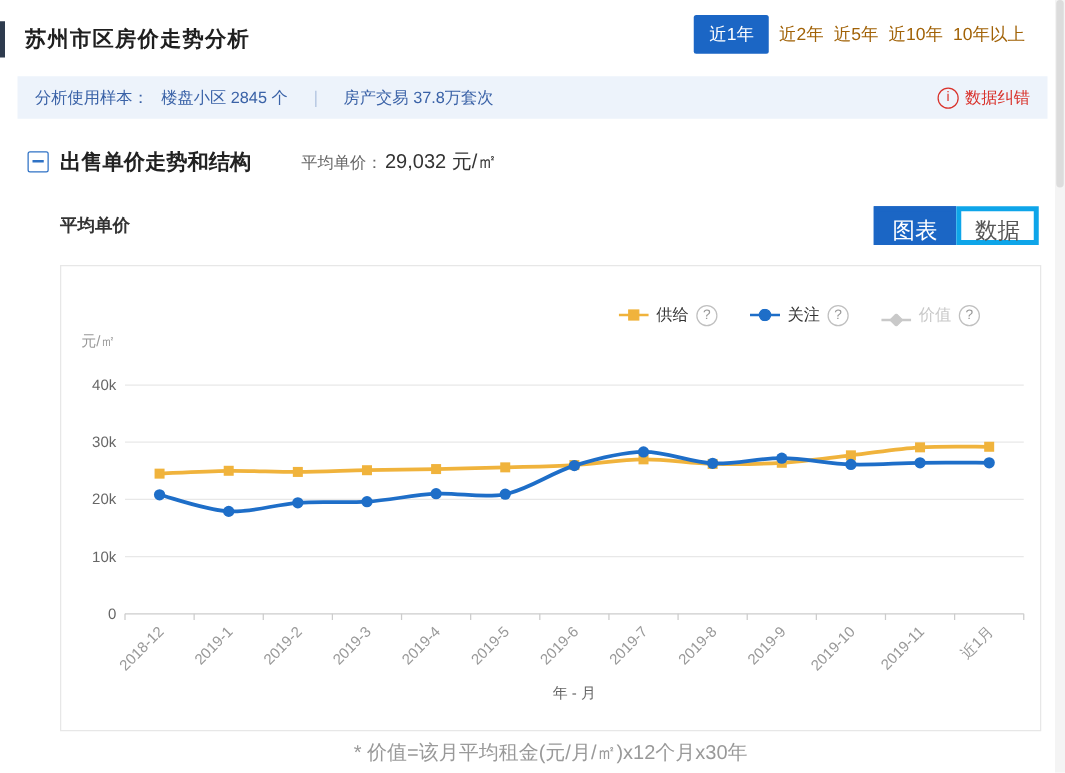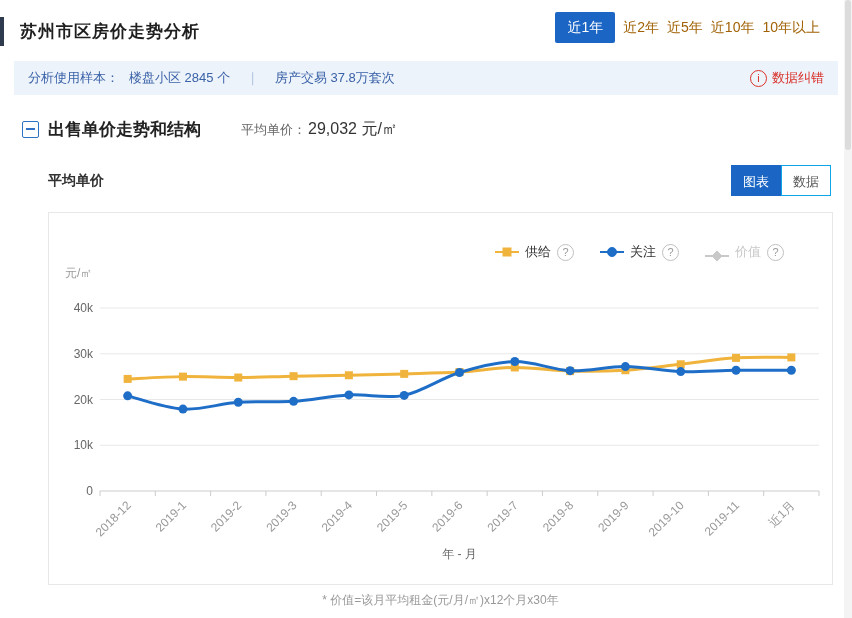--- a/index.html
+++ b/index.html
@@ -25,33 +25,33 @@
   
   .section-head{position:absolute;left:22px;top:118px;display:flex;align-items:center;}
   .collapse{width:15px;height:15px;border:1px solid #2f72c5;border-radius:2px;position:relative;cursor:pointer;background:#fff;flex:0 0 auto;}
   .collapse .minus{position:absolute;left:3px;right:3px;top:6px;height:1.5px;background:#2f72c5;}
   .section-title{margin:0 0 0 9px;font-size:17px;font-weight:bold;color:#222;}
   .avg-label{margin-left:40px;font-size:13px;color:#666;}
   .avg-value{margin-left:2px;font-size:16px;color:#333;}
   
   .chart-head-title{position:absolute;left:48px;top:172px;margin:0;font-size:14px;font-weight:bold;color:#333;}
   .view-toggle{position:absolute;right:21px;top:165px;display:flex;}
-  .tbtn{height:31px;line-height:31px;padding:0 11px;font-size:13px;border:1px solid #0ea5e9;background:#fff;color:#555;cursor:pointer;font-family:inherit;}
+  .tbtn{height:31px;line-height:31px;padding:0 11px;font-size:18px;border:4px solid #0ea5e9;background:#fff;color:#555;cursor:pointer;font-family:inherit;}
   .tbtn.active{background:#1b66c5;border-color:#1b66c5;color:#fff;}
   
   .chart-card{position:absolute;left:48px;top:212px;width:785px;height:373px;border:1px solid #e7e7e7;background:#fff;box-sizing:border-box;}
   .legend{position:absolute;top:30px;right:48px;display:flex;align-items:center;gap:26px;}
   .legend-item{display:flex;align-items:center;gap:6px;font-size:13px;color:#333;cursor:pointer;}
   .legend-item .qmark{display:inline-block;width:15px;height:15px;border:1px solid #c0c0c0;border-radius:50%;
     font-size:11px;line-height:15px;text-align:center;color:#999;}
   .legend-item.disabled{color:#c9c9c9;align-items:flex-end;}
   .unit{position:absolute;left:16px;top:52px;font-size:12px;color:#999;}
   #chart-svg{position:absolute;left:0;top:0;}
   
-  .footnote{position:absolute;left:48px;top:592px;width:785px;text-align:center;font-size:12px;color:#999;}
+  .footnote{position:absolute;left:48px;top:592px;width:785px;text-align:center;font-size:16px;color:#999;}
   
   .scroll-track{position:absolute;right:0;top:0;width:8px;height:618px;background:#f4f4f4;}
   .scroll-thumb{position:absolute;right:1px;top:0;width:6px;height:150px;background:#dcdcdc;border-radius:3px;}
 </style>
 </head>
 <body>
 
 <div class="hdr">
   <span class="accent-bar"></span>
   <h1 class="page-title">苏州市区房价走势分析</h1>

